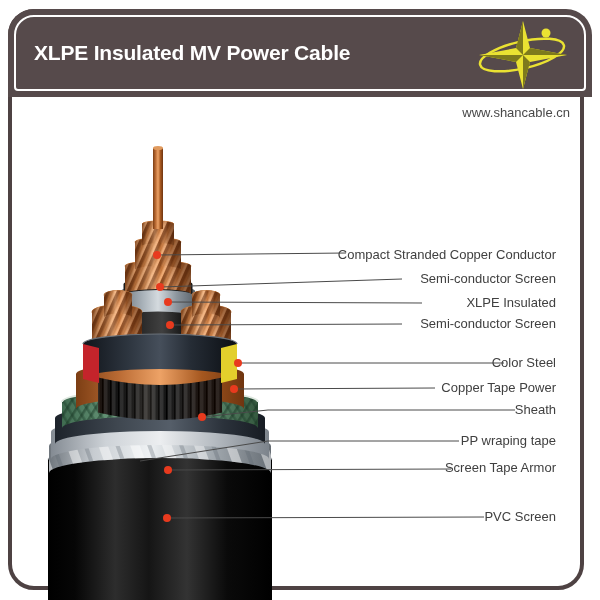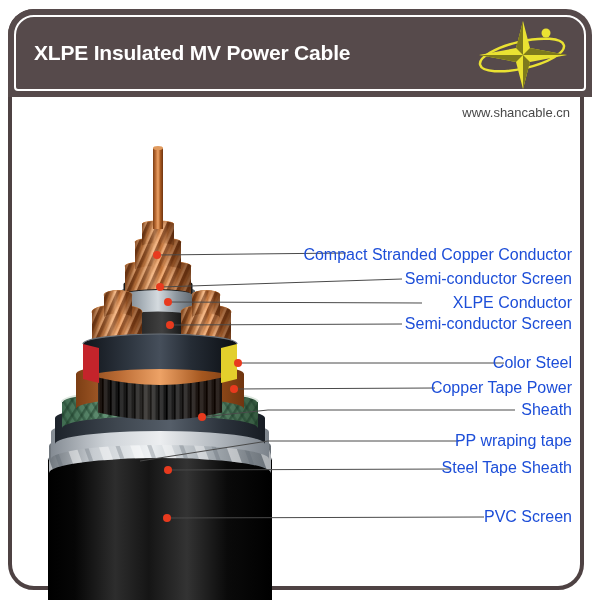--- a/index.html
+++ b/index.html
@@ -32,21 +32,21 @@
   .logo{position:absolute;right:20px;top:9px;width:96px;height:74px;}
   
   .website{
     position:absolute;top:105px;right:30px;font-size:13px;color:#484848;
     z-index:3;white-space:nowrap;
   }
   
   .cable-svg{position:absolute;left:0;top:0;width:600px;height:600px;z-index:4;pointer-events:none;}
   
   .layer-label{
-    position:absolute;right:28px;font-size:16px;color:#1d4ed8;white-space:nowrap;
+    position:absolute;right:44px;font-size:13px;color:#404040;white-space:nowrap;
     z-index:5;line-height:18px;
   }
 </style>
 </head>
 <body>
 
 <div class="card-frame"></div>
 
 <div class="header">
   <div class="header-inner-outline"></div>
@@ -261,20 +261,20 @@
     <circle cx="238" cy="363" r="4"></circle>
     <circle cx="234" cy="389" r="4"></circle>
     <circle cx="202" cy="417" r="4"></circle>
     <circle cx="168" cy="470" r="4"></circle>
     <circle cx="167" cy="518" r="4"></circle>
   </g>
 </svg>
 
 <div class="layer-label" style="top:246px">Compact Stranded Copper Conductor</div>
 <div class="layer-label" style="top:270px">Semi-conductor Screen</div>
-<div class="layer-label" style="top:294px">XLPE Conductor</div>
+<div class="layer-label" style="top:294px">XLPE Insulated</div>
 <div class="layer-label" style="top:315px">Semi-conductor Screen</div>
 <div class="layer-label" style="top:354px">Color Steel</div>
 <div class="layer-label" style="top:379px">Copper Tape Power</div>
 <div class="layer-label" style="top:401px">Sheath</div>
 <div class="layer-label" style="top:432px">PP wraping tape</div>
-<div class="layer-label" style="top:459px">Steel Tape Sheath</div>
+<div class="layer-label" style="top:459px">Screen Tape Armor</div>
 <div class="layer-label" style="top:508px">PVC Screen</div>
 
 </body></html>

